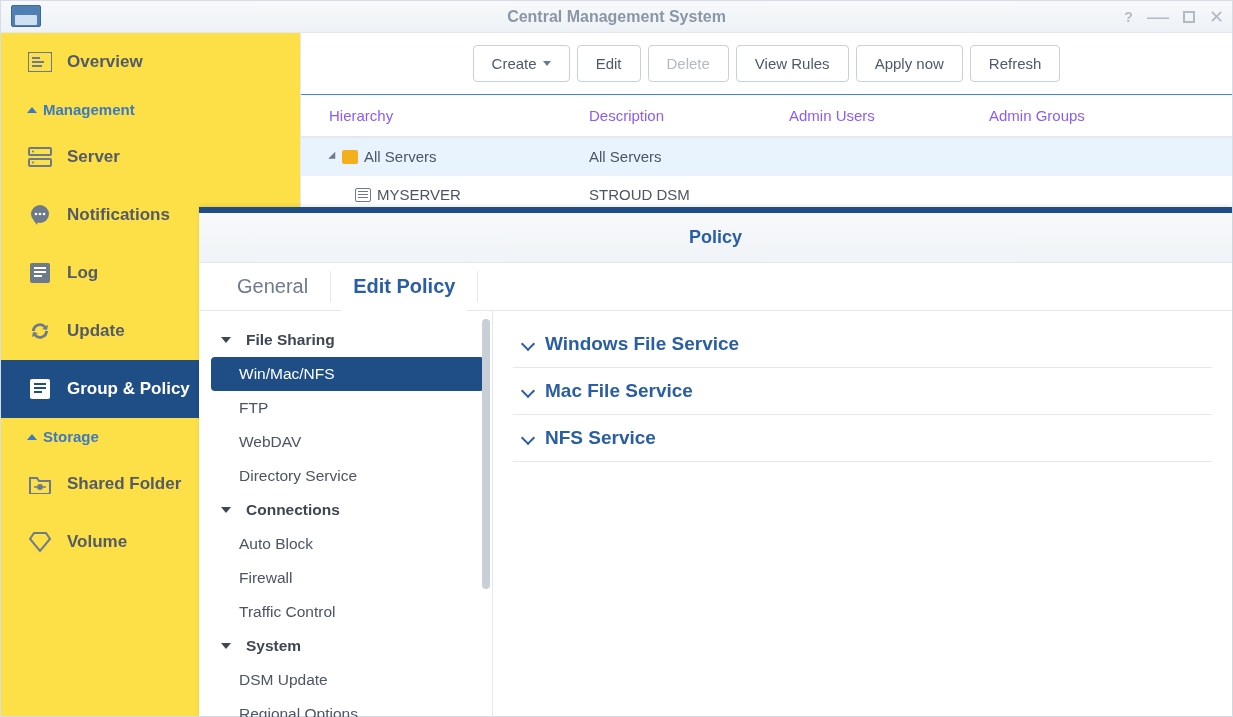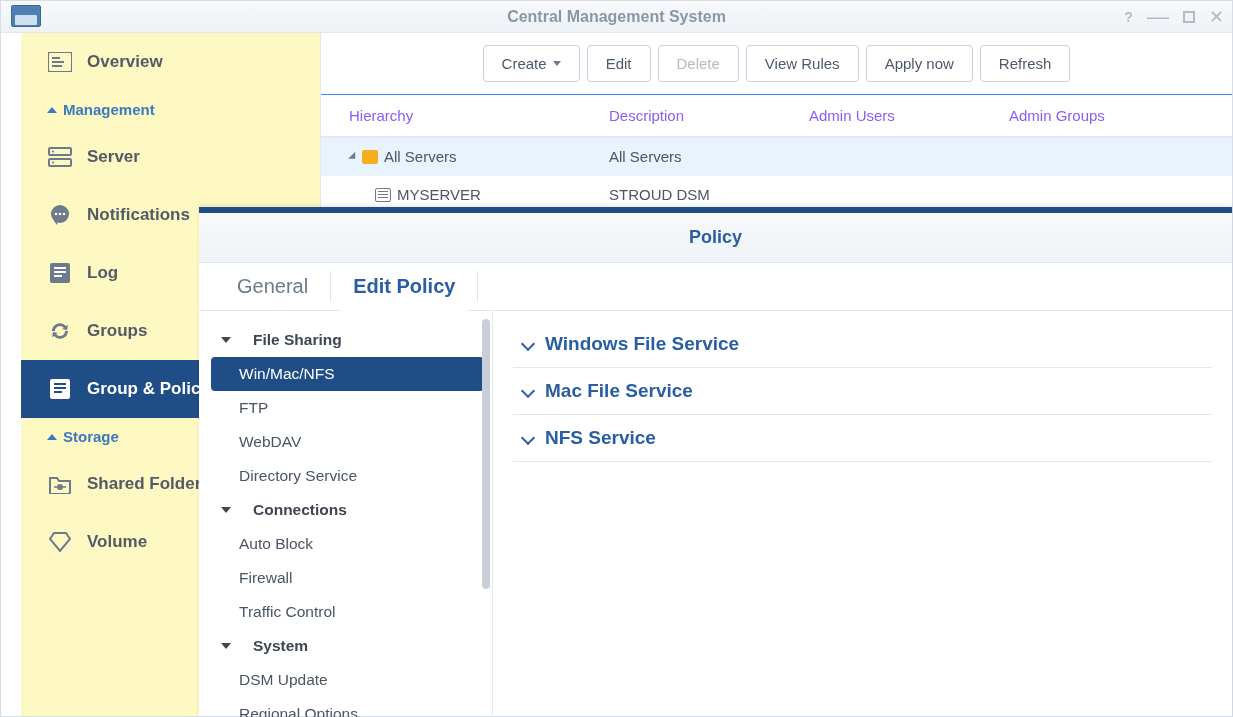--- a/index.html
+++ b/index.html
@@ -4,21 +4,21 @@
 <style>
   * { box-sizing: border-box; margin: 0; padding: 0; }
   body { font-family: "Segoe UI", Verdana, Arial, sans-serif; font-size: 14px; color: #4b5563; background: #fff; width: 1233px; height: 717px; overflow: hidden; position: relative; }
   .window { width: 1233px; height: 717px; display: flex; flex-direction: column; border: 1px solid #d6dde6; position: relative; background: #fff;}
   .titlebar { height: 32px; background: linear-gradient(#f7f9fb,#eef2f6); border-bottom: 1px solid #e3e8ee; display: flex; align-items: center; justify-content: center; position: relative; }
   .titlebar .title { color: #8a97a6; font-weight: 700; font-size: 16px; }
   .titlebar .win-btns { position: absolute; right: 8px; top: 0; height: 100%; display: flex; align-items: center; gap: 14px; color: #b3bac4; }
   .titlebar .app-icon { position: absolute; left: 10px; top: 4px; width: 30px; height: 22px; background: #4f7fb3; border: 1px solid #3e6793; border-radius: 2px; display:flex; align-items:flex-end; justify-content:center;}
   .titlebar .app-icon .chip { width: 22px; height: 10px; background:#cfe0f1; border-radius:1px; margin-bottom:1px;}
   .body { flex: 1 1 auto; display: flex; position: relative; }
-  .sidebar { width: 300px; background: #fef9c3; border-right: 1px solid #e3e8ee; overflow: hidden; margin-left: 20px; }
+  .sidebar { width: 300px; background: #fde047; border-right: 1px solid #e3e8ee; overflow: hidden; }
   .side-item { display: flex; align-items: center; gap: 14px; padding: 18px 20px 18px 26px; color: #535b67; font-size: 17px; font-weight: 600; cursor: pointer; }
   .side-item .icon { width: 26px; height: 22px; display:flex; align-items:center; justify-content:center;}
   .side-item.active { background: #1f4d86; color: #fff; }
   .side-section { display:flex; align-items:center; gap:6px; padding: 10px 20px 10px 26px; color: #3b7ac1; font-size: 15px; font-weight: 600; cursor:pointer;}
   .side-section .caret { display:inline-block; width:0; height:0; border-left:5px solid transparent; border-right:5px solid transparent; border-bottom:6px solid #3b7ac1; }
   .main { flex: 1 1 auto; position: relative; display:flex; flex-direction:column; }
   .toolbar { padding: 12px 18px; display: flex; gap: 7px; border-bottom: 1px solid #3b82f6; justify-content: center;}
   .btn { background:#fff; border:1px solid #c7d0dc; border-radius:4px; padding: 9px 18px; color:#4d5a6b; font-size:15px; cursor:pointer; display:flex; align-items:center; gap:6px;}
   .btn.disabled { color:#b3bac4; cursor:default;}
   .btn .drop { width:0; height:0; border-left:4px solid transparent; border-right:4px solid transparent; border-top:5px solid #6d7a8c;}
@@ -39,21 +39,21 @@
   .panel-header { text-align:center; padding: 14px 0; background:linear-gradient(#f7f9fb,#f0f3f7); border-bottom:1px solid #e3e8ee;}
   .panel-header .title { color:#2a5ea4; font-weight:700; font-size:18px;}
   .tabs { display:flex; border-bottom:1px solid #e3e8ee; padding-left:16px; gap:0;}
   .tab { padding:12px 22px; color:#6d7a8c; font-size:20px; cursor:pointer; position:relative;}
   .tab.active { color:#2a5ea4; font-weight:700;}
   .tab.active::after { content:""; position:absolute; left:10px; right:10px; bottom:-1px; height:2px; background:#fff;}
   .tab-sep { width:1px; background:#e3e8ee; margin:8px 0;}
   .panel-body { flex:1 1 auto; display:flex; position:relative;}
   .left-tree { width:294px; border-right:1px solid #e3e8ee; padding:12px 8px 12px 12px; position:relative;}
   .left-tree .scrollbar { position:absolute; right:2px; top:8px; width:8px; height:270px; background:#c8cfd8; border-radius:4px;}
-  .grp { padding:8px 8px 8px 10px; font-weight:700; color:#3e4652; font-size:15.5px; display:flex; align-items:center; gap:22px; cursor:pointer;}
+  .grp { padding:8px 8px 8px 10px; font-weight:700; color:#3e4652; font-size:15.5px; display:flex; align-items:center; gap:15px; cursor:pointer;}
   .grp .tri { width:0;height:0;border-left:5px solid transparent;border-right:5px solid transparent;border-top:6px solid #3e4652;}
   .leaf { padding:8px 8px 8px 28px; color:#4b5563; font-size:15.5px; border-radius:4px; cursor:pointer;}
   .leaf.active { background:#1f4d86; color:#fff;}
   .right-pane { flex:1 1 auto; padding: 10px 20px;}
   .accord { padding:12px 6px; border-bottom:1px solid #e3e8ee; display:flex; align-items:center; gap:12px; color:#2a5ea4; font-size:19px; font-weight:600; cursor:pointer;}
   .accord .chev { display:inline-block; width:10px; height:10px; border-left:2px solid #2a5ea4; border-bottom:2px solid #2a5ea4; transform:rotate(-45deg); margin-left:4px;}
   svg { display:block;}
 </style>
 </head>
 <body>
@@ -129,21 +129,21 @@
         <span>Log</span>
       </div>
 
       <div class="side-item">
         <span class="icon">
             <svg width="24" height="22" viewBox="0 0 24 22">
               <path d="M4 11a8 8 0 0 1 14-5l2-1-1 5-5-1 2-1a5 5 0 0 0-9 3z" fill="#6d7a8c"></path>
               <path d="M20 11a8 8 0 0 1-14 5l-2 1 1-5 5 1-2 1a5 5 0 0 0 9-3z" fill="#6d7a8c"></path>
             </svg>
           </span>
-        <span>Groups</span>
+        <span>Update</span>
       </div>
 
       <div class="side-item active">
         <span class="icon">
             <svg width="24" height="22">
               <rect x="2" y="1" width="20" height="20" rx="2" fill="#fff"></rect>
               <rect x="6" y="5" width="12" height="2" fill="#1f4d86"></rect>
               <rect x="6" y="9" width="12" height="2" fill="#1f4d86"></rect>
               <rect x="6" y="13" width="8" height="2" fill="#1f4d86"></rect>
             </svg>

